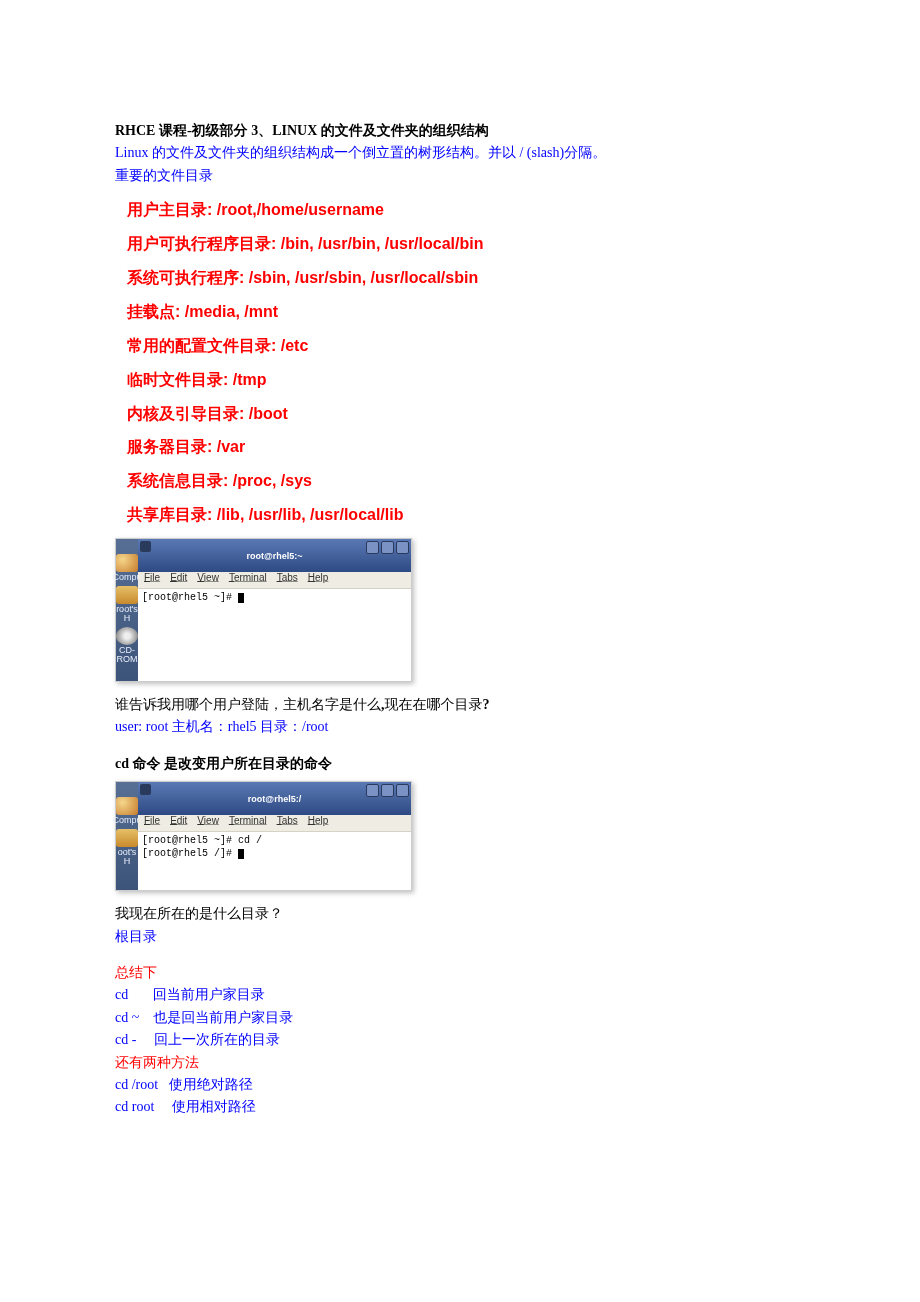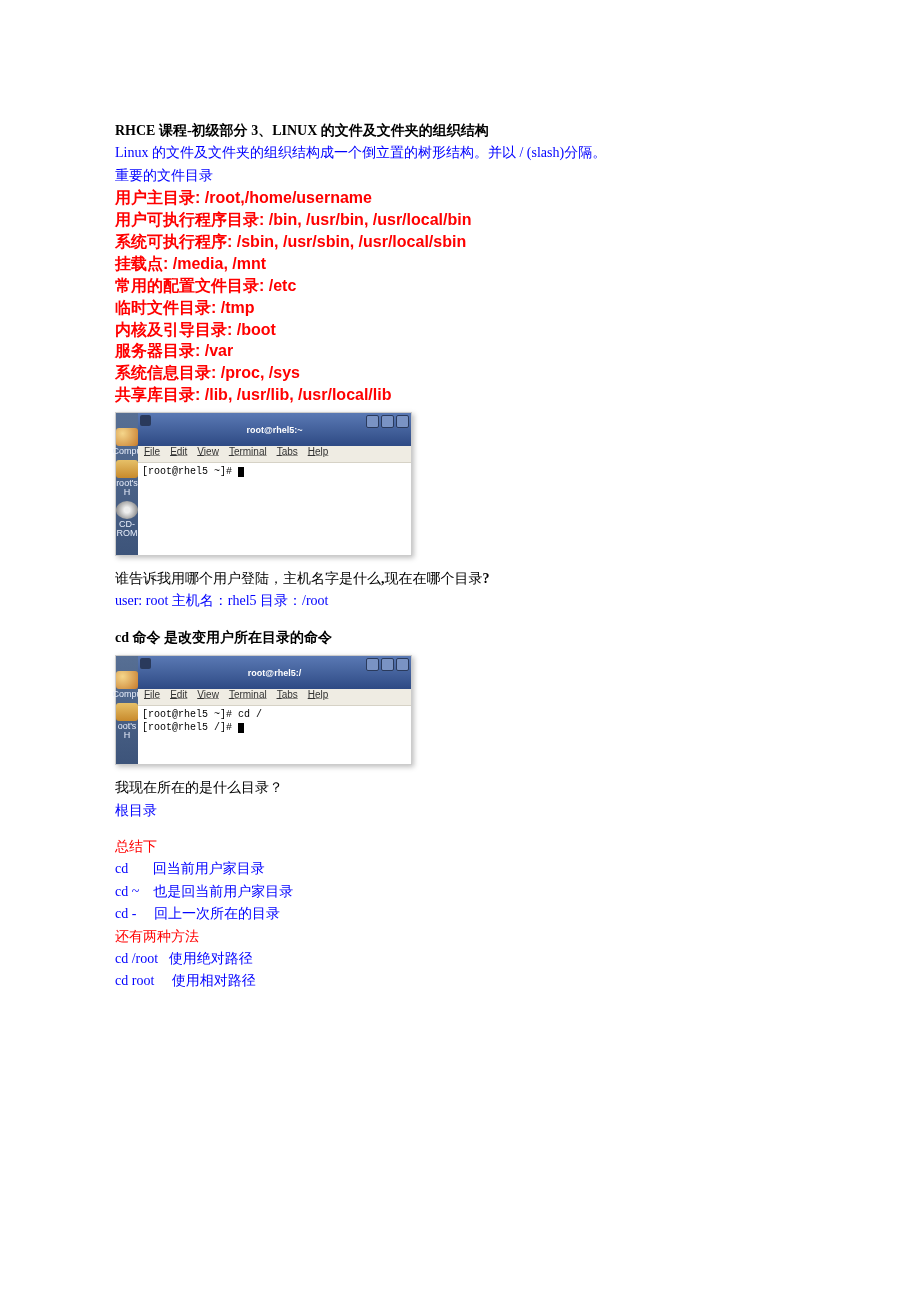--- a/index.html
+++ b/index.html
@@ -14,21 +14,21 @@
   }
   .page {
     padding: 120px 115px 0 115px;
   }
   .bold { font-weight: bold; }
   .blue { color: #0000ff; }
   .red { color: #ff0000; }
   .red-bold { color: #ff0000; font-weight: bold; font-family: Arial, sans-serif; font-size: 16px; }
   .red-bold-cn { color: #ff0000; font-weight: bold; font-size: 16px; }
   .line { line-height: 1.6; margin: 0; }
-  .dir-line { line-height: 1.35; margin: 0; }
+  .dir-line { line-height: 1.35; margin: 12px; }
 
   
   .term-wrap {
     position: relative;
     margin: 6px 0 12px 0;
     border: 1px solid #ccc;
     box-shadow: 2px 2px 5px rgba(0,0,0,0.25);
     font-family: Arial, sans-serif;
   }
   .term1 { width: 295px; height: 142px; }

